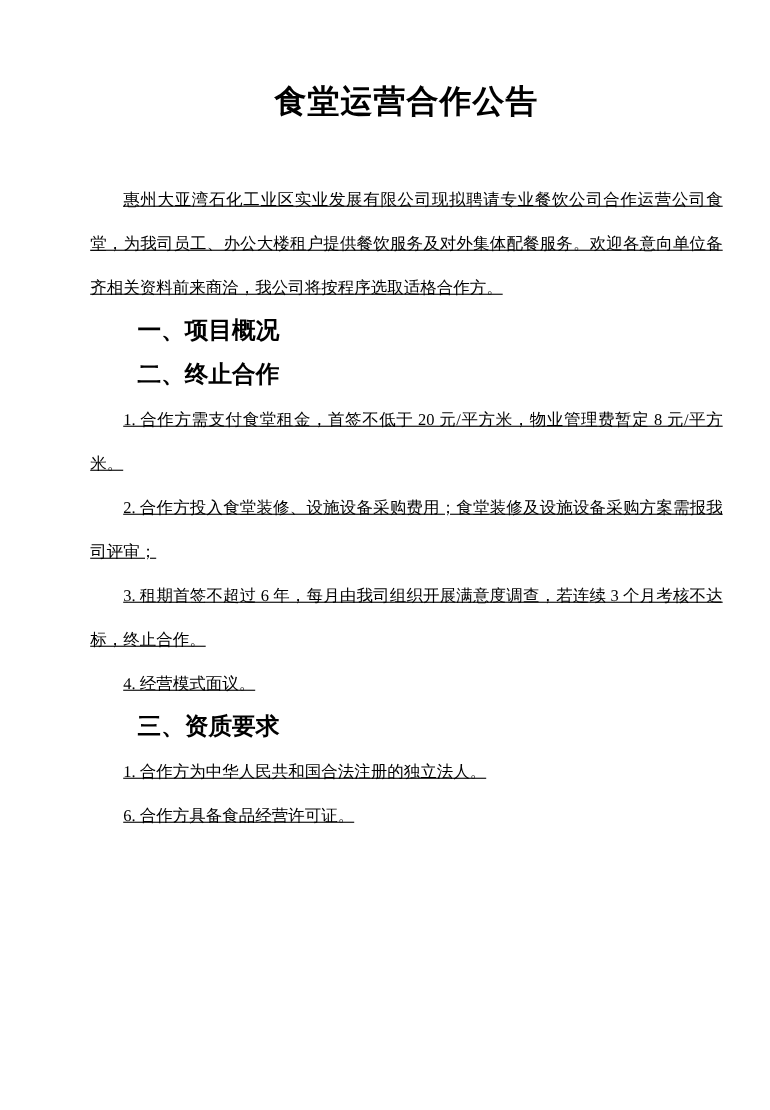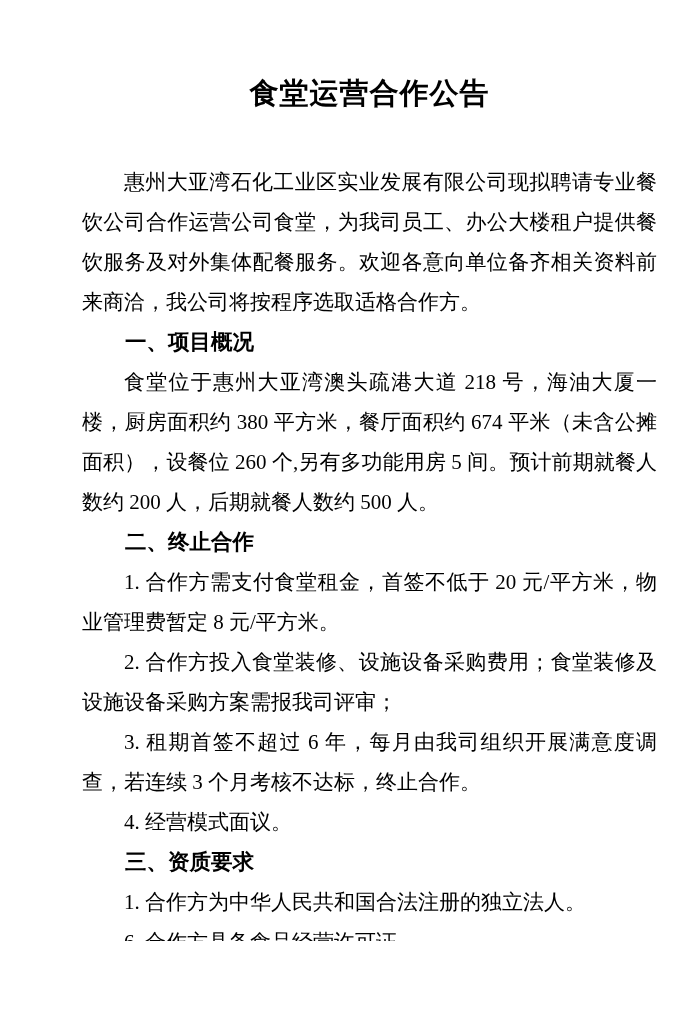--- a/index.html
+++ b/index.html
@@ -22,47 +22,47 @@
     margin: 0 0 49px 0;
     font-size: 29px;
     line-height: 40px;
     font-weight: bold;
     text-align: center;
     letter-spacing: 1px;
     font-family: "Liberation Serif", "DejaVu Serif", serif;
   }
   .para {
     margin: 0;
-    font-size: 21px;
+    font-size: 15px;
     line-height: 40px;
     text-align: justify;
     text-justify: inter-ideograph;
     text-indent: 2em;
     word-break: break-all;
+    text-decoration: underline;
   }
   .heading {
     margin: 0;
     font-size: 21.5px;
     line-height: 40px;
     font-weight: bold;
     text-indent: 2em;
-    font-family: Liberation Sans, sans-serif;
+    font-family: Liberation Mono, monospace;
   }
 </style>
 </head>
 <body>
 
 <div class="page">
   <h1 class="doc-title">食堂运营合作公告</h1>
 
   <p class="para">惠州大亚湾石化工业区实业发展有限公司现拟聘请专业餐饮公司合作运营公司食堂，为我司员工、办公大楼租户提供餐饮服务及对外集体配餐服务。欢迎各意向单位备齐相关资料前来商洽，我公司将按程序选取适格合作方。</p>
 
   <h2 class="heading">一、项目概况</h2>
 
-  <p class="para">食堂位于惠州大亚湾澳头疏港大道 218 号，海油大厦一楼，厨房面积约 380 平方米，餐厅面积约 674 平米（未含公摊面积），设餐位 260 个,另有多功能用房 5 间。预计前期就餐人数约 200 人，后期就餐人数约 500 人。</p>
 
   <h2 class="heading">二、终止合作</h2>
 
   <p class="para">1. 合作方需支付食堂租金，首签不低于 20 元/平方米，物业管理费暂定 8 元/平方米。</p>
 
   <p class="para">2. 合作方投入食堂装修、设施设备采购费用；食堂装修及设施设备采购方案需报我司评审；</p>
 
   <p class="para">3. 租期首签不超过 6 年，每月由我司组织开展满意度调查，若连续 3 个月考核不达标，终止合作。</p>
 
   <p class="para">4. 经营模式面议。</p>

